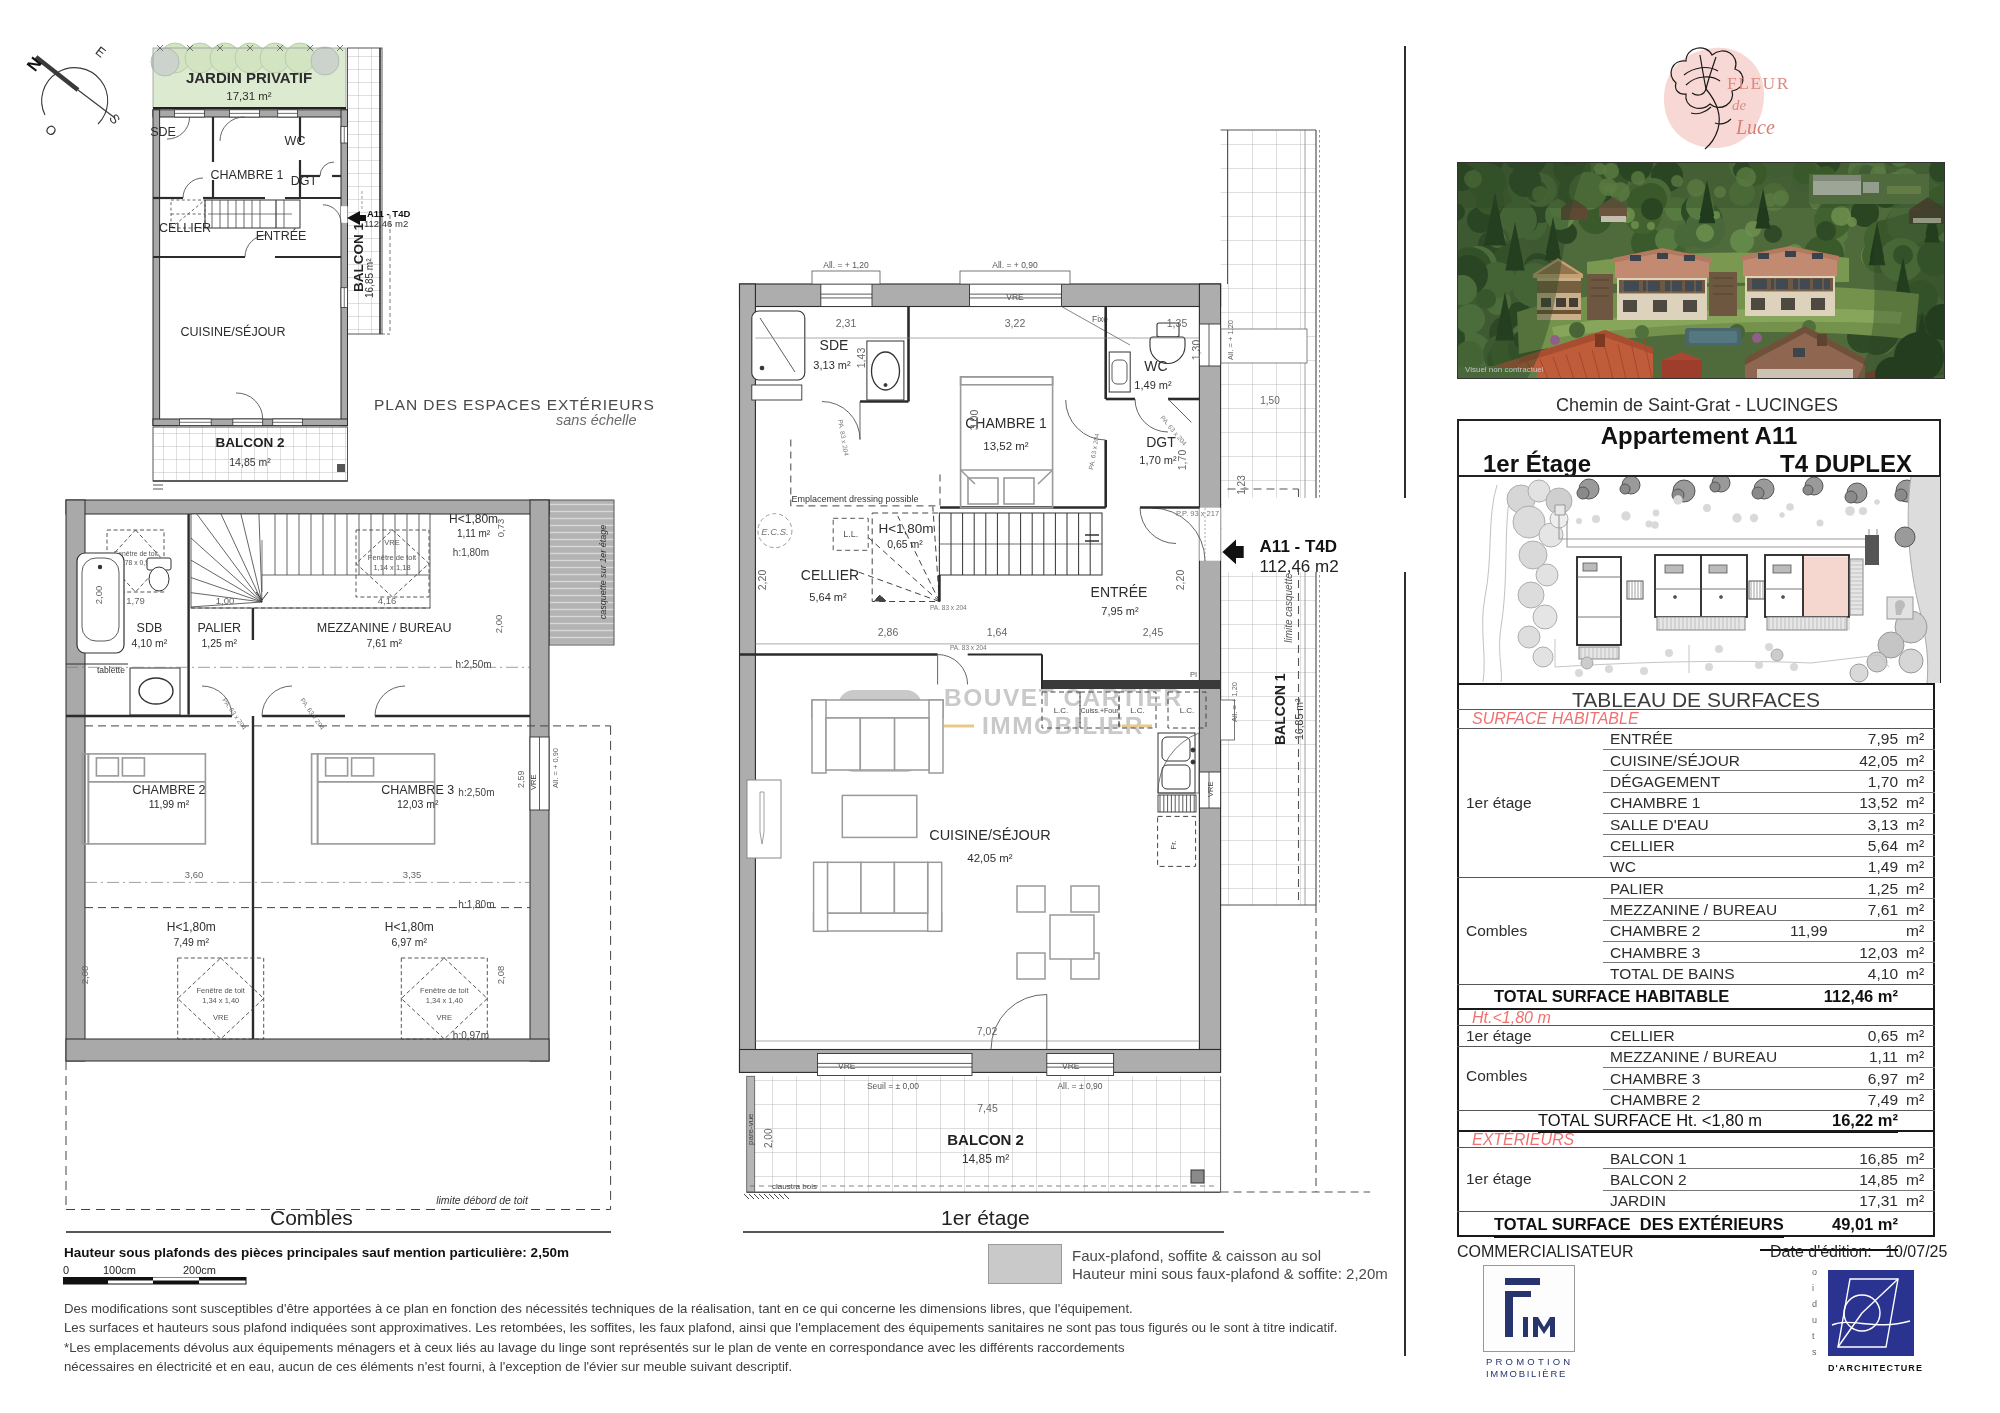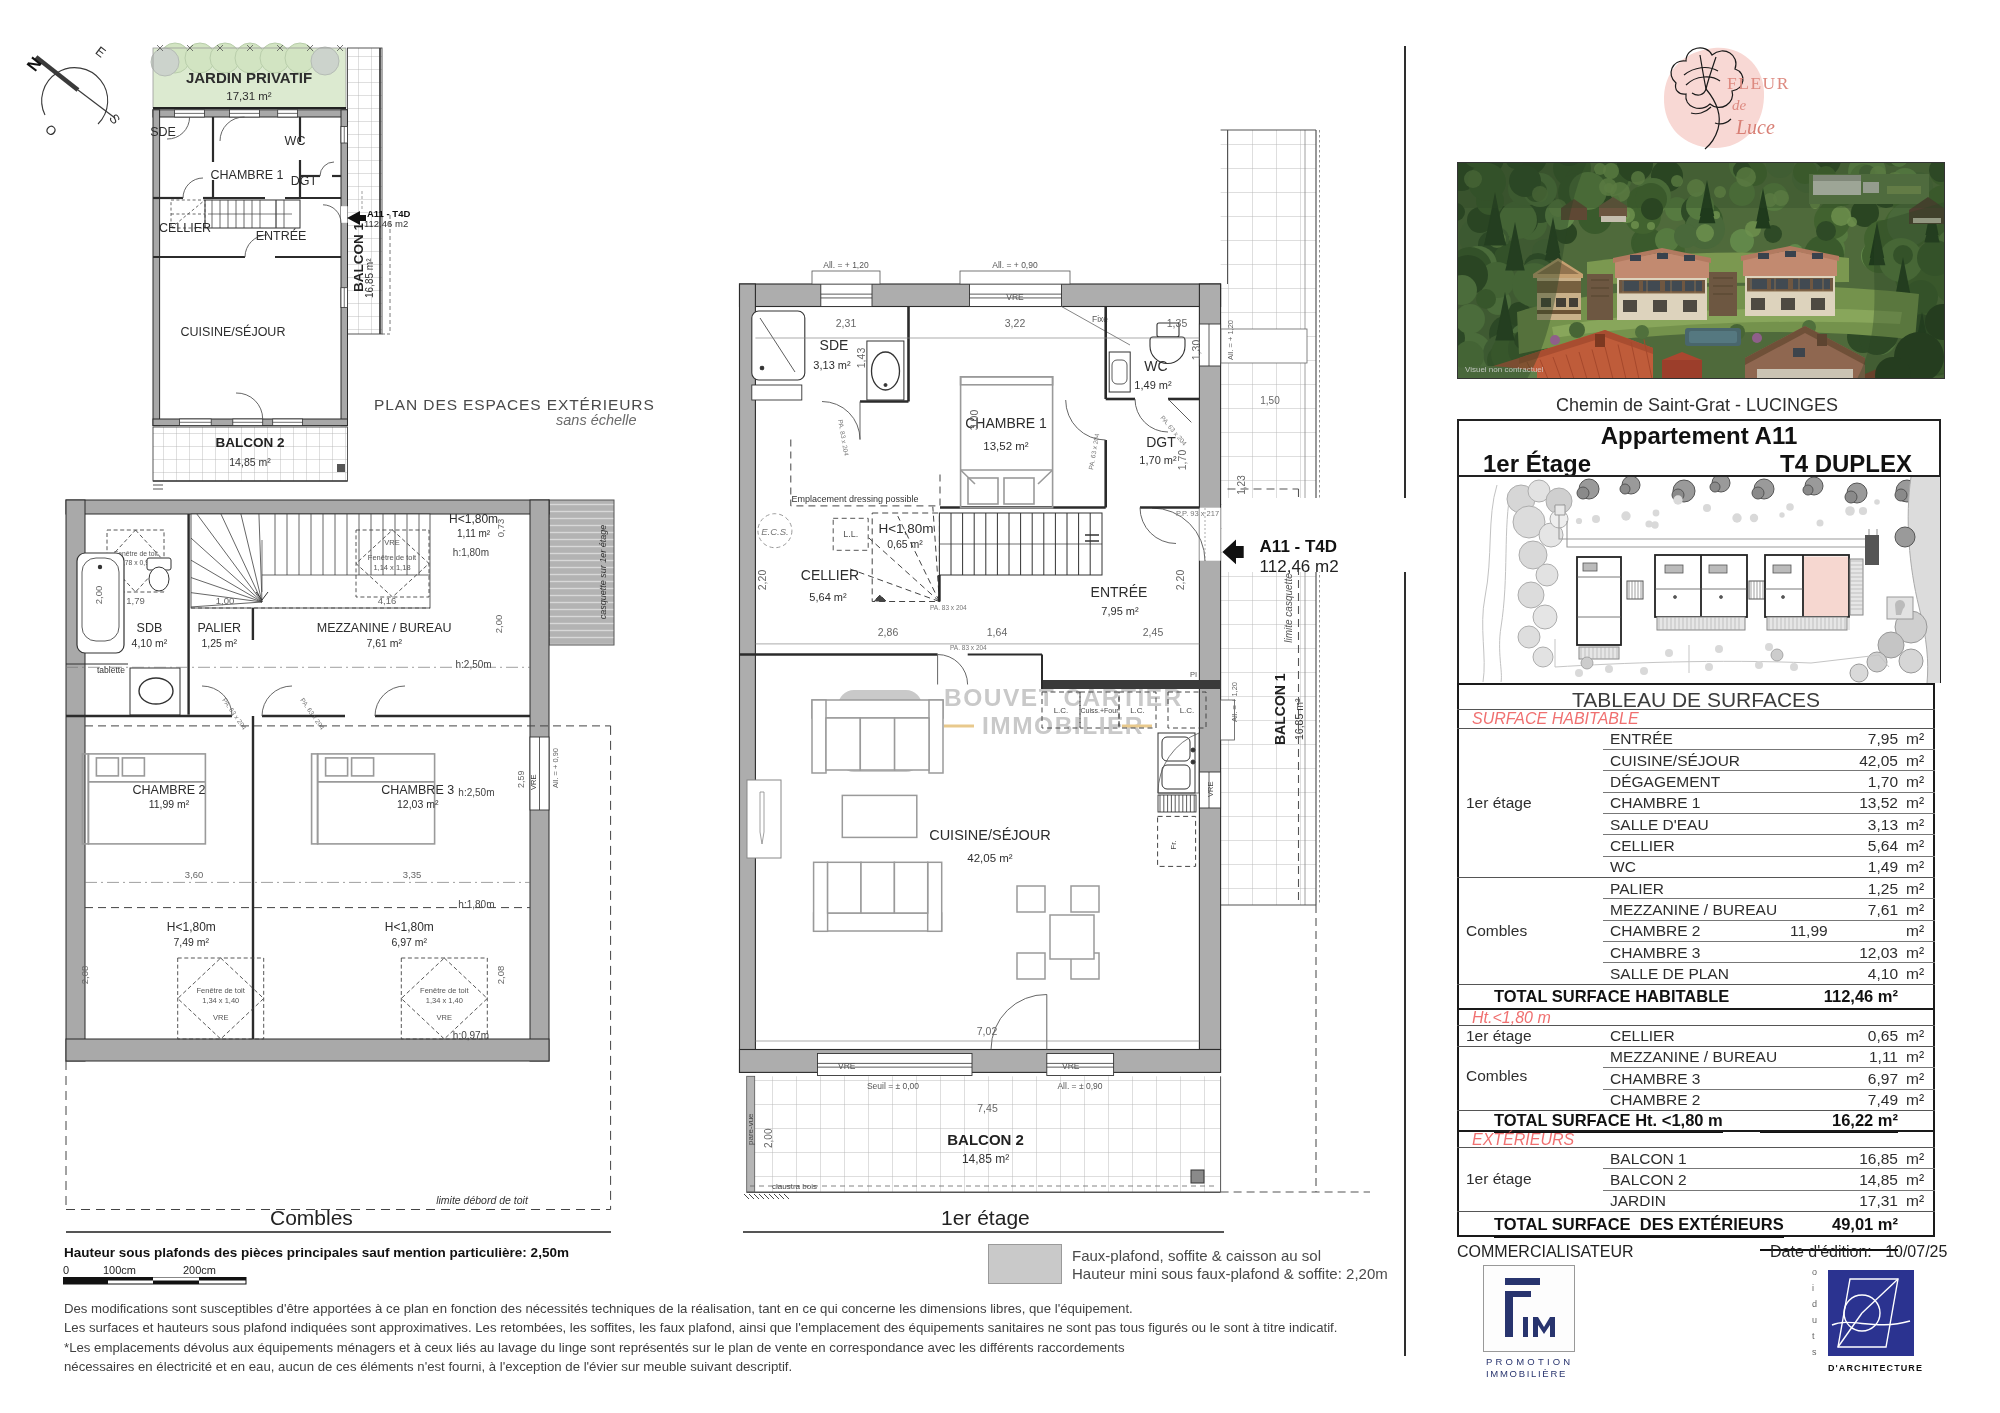--- a/index.html
+++ b/index.html
@@ -1362,21 +1362,21 @@
 <div class="t" style="left:1906px;top:900.9px;font-size:15.5px;font-weight:normal;color:#2e2e2e;">m²</div>
 <div class="abs" style="left:1603px;top:919.7px;width:332px;height:1px;background:#777;"></div>
 <div class="t" style="left:1610px;top:922.3px;font-size:15.5px;font-weight:normal;color:#2e2e2e;">CHAMBRE 2</div>
 <div class="t" style="left:1790px;top:922.3px;width:108px;text-align:left;font-size:15.5px;font-weight:normal;color:#2e2e2e;">11,99</div>
 <div class="t" style="left:1906px;top:922.3px;font-size:15.5px;font-weight:normal;color:#2e2e2e;">m²</div>
 <div class="abs" style="left:1603px;top:941.0px;width:332px;height:1px;background:#777;"></div>
 <div class="t" style="left:1610px;top:943.6px;font-size:15.5px;font-weight:normal;color:#2e2e2e;">CHAMBRE 3</div>
 <div class="t" style="left:1790px;top:943.6px;width:108px;text-align:right;font-size:15.5px;font-weight:normal;color:#2e2e2e;">12,03</div>
 <div class="t" style="left:1906px;top:943.6px;font-size:15.5px;font-weight:normal;color:#2e2e2e;">m²</div>
 <div class="abs" style="left:1603px;top:962.4px;width:332px;height:1px;background:#777;"></div>
-<div class="t" style="left:1610px;top:965.0px;font-size:15.5px;font-weight:normal;color:#2e2e2e;">SALLE DE PLAN</div>
+<div class="t" style="left:1610px;top:965.0px;font-size:15.5px;font-weight:normal;color:#2e2e2e;">TOTAL DE BAINS</div>
 <div class="t" style="left:1790px;top:965.0px;width:108px;text-align:right;font-size:15.5px;font-weight:normal;color:#2e2e2e;">4,10</div>
 <div class="t" style="left:1906px;top:965.0px;font-size:15.5px;font-weight:normal;color:#2e2e2e;">m²</div>
 <div class="abs" style="left:1457px;top:983.7px;width:478px;height:1px;background:#555;"></div>
 <div class="t" style="left:1466px;top:793.5px;font-size:15.5px;font-weight:normal;color:#2e2e2e;">1er étage</div>
 <div class="t" style="left:1466px;top:921.5px;font-size:15.5px;font-weight:normal;color:#2e2e2e;">Combles</div>
 <div class="t" style="left:1494px;top:986.5px;font-size:16.5px;font-weight:bold;color:#111;border-bottom:2px solid #111;padding-bottom:2px;">TOTAL SURFACE HABITABLE</div>
 <div class="t" style="left:1760px;top:986.5px;width:138px;text-align:right;font-size:16.5px;font-weight:bold;color:#111;border-bottom:2px solid #111;padding-bottom:2px;">112,46 m²</div>
 <div class="abs" style="left:1457px;top:1008.0px;width:478px;height:2px;background:#1a1a1a;"></div>
 <div class="t" style="left:1472px;top:1008.5px;font-size:16px;font-weight:normal;color:#f07070;font-style:italic;">Ht.&lt;1,80 m</div>
 <div class="abs" style="left:1457px;top:1024.5px;width:478px;height:1px;background:#555;"></div>
@@ -1391,21 +1391,21 @@
 <div class="t" style="left:1610px;top:1069.8px;font-size:15.5px;font-weight:normal;color:#2e2e2e;">CHAMBRE 3</div>
 <div class="t" style="left:1790px;top:1069.8px;width:108px;text-align:right;font-size:15.5px;font-weight:normal;color:#2e2e2e;">6,97</div>
 <div class="t" style="left:1906px;top:1069.8px;font-size:15.5px;font-weight:normal;color:#2e2e2e;">m²</div>
 <div class="abs" style="left:1603px;top:1088.5px;width:332px;height:1px;background:#777;"></div>
 <div class="t" style="left:1610px;top:1091.1px;font-size:15.5px;font-weight:normal;color:#2e2e2e;">CHAMBRE 2</div>
 <div class="t" style="left:1790px;top:1091.1px;width:108px;text-align:right;font-size:15.5px;font-weight:normal;color:#2e2e2e;">7,49</div>
 <div class="t" style="left:1906px;top:1091.1px;font-size:15.5px;font-weight:normal;color:#2e2e2e;">m²</div>
 <div class="abs" style="left:1457px;top:1109.9px;width:478px;height:1px;background:#555;"></div>
 <div class="t" style="left:1466px;top:1027.1px;font-size:15.5px;font-weight:normal;color:#2e2e2e;">1er étage</div>
 <div class="t" style="left:1466px;top:1067.2px;font-size:15.5px;font-weight:normal;color:#2e2e2e;">Combles</div>
-<div class="t" style="left:1494px;top:1111px;font-size:16.5px;font-weight:bold;color:#111;border-bottom:2px solid #111;padding-bottom:1px;">TOTAL SURFACE Ht. &lt;1,80 m</div>
+<div class="t" style="left:1538px;top:1111px;font-size:16.5px;font-weight:normal;color:#111;border-bottom:2px solid #111;padding-bottom:1px;">TOTAL SURFACE Ht. &lt;1,80 m</div>
 <div class="t" style="left:1760px;top:1111px;width:138px;text-align:right;font-size:16.5px;font-weight:bold;color:#111;border-bottom:2px solid #111;padding-bottom:1px;">16,22 m²</div>
 <div class="abs" style="left:1457px;top:1130.0px;width:478px;height:2px;background:#1a1a1a;"></div>
 <div class="t" style="left:1472px;top:1130.5px;font-size:16px;font-weight:normal;color:#f07070;font-style:italic;">EXTÉRIEURS</div>
 <div class="abs" style="left:1457px;top:1147.0px;width:478px;height:1px;background:#555;"></div>
 <div class="t" style="left:1610px;top:1149.6px;font-size:15.5px;font-weight:normal;color:#2e2e2e;">BALCON 1</div>
 <div class="t" style="left:1790px;top:1149.6px;width:108px;text-align:right;font-size:15.5px;font-weight:normal;color:#2e2e2e;">16,85</div>
 <div class="t" style="left:1906px;top:1149.6px;font-size:15.5px;font-weight:normal;color:#2e2e2e;">m²</div>
 <div class="abs" style="left:1603px;top:1168.3px;width:332px;height:1px;background:#777;"></div>
 <div class="t" style="left:1610px;top:1170.9px;font-size:15.5px;font-weight:normal;color:#2e2e2e;">BALCON 2</div>
 <div class="t" style="left:1790px;top:1170.9px;width:108px;text-align:right;font-size:15.5px;font-weight:normal;color:#2e2e2e;">14,85</div>

